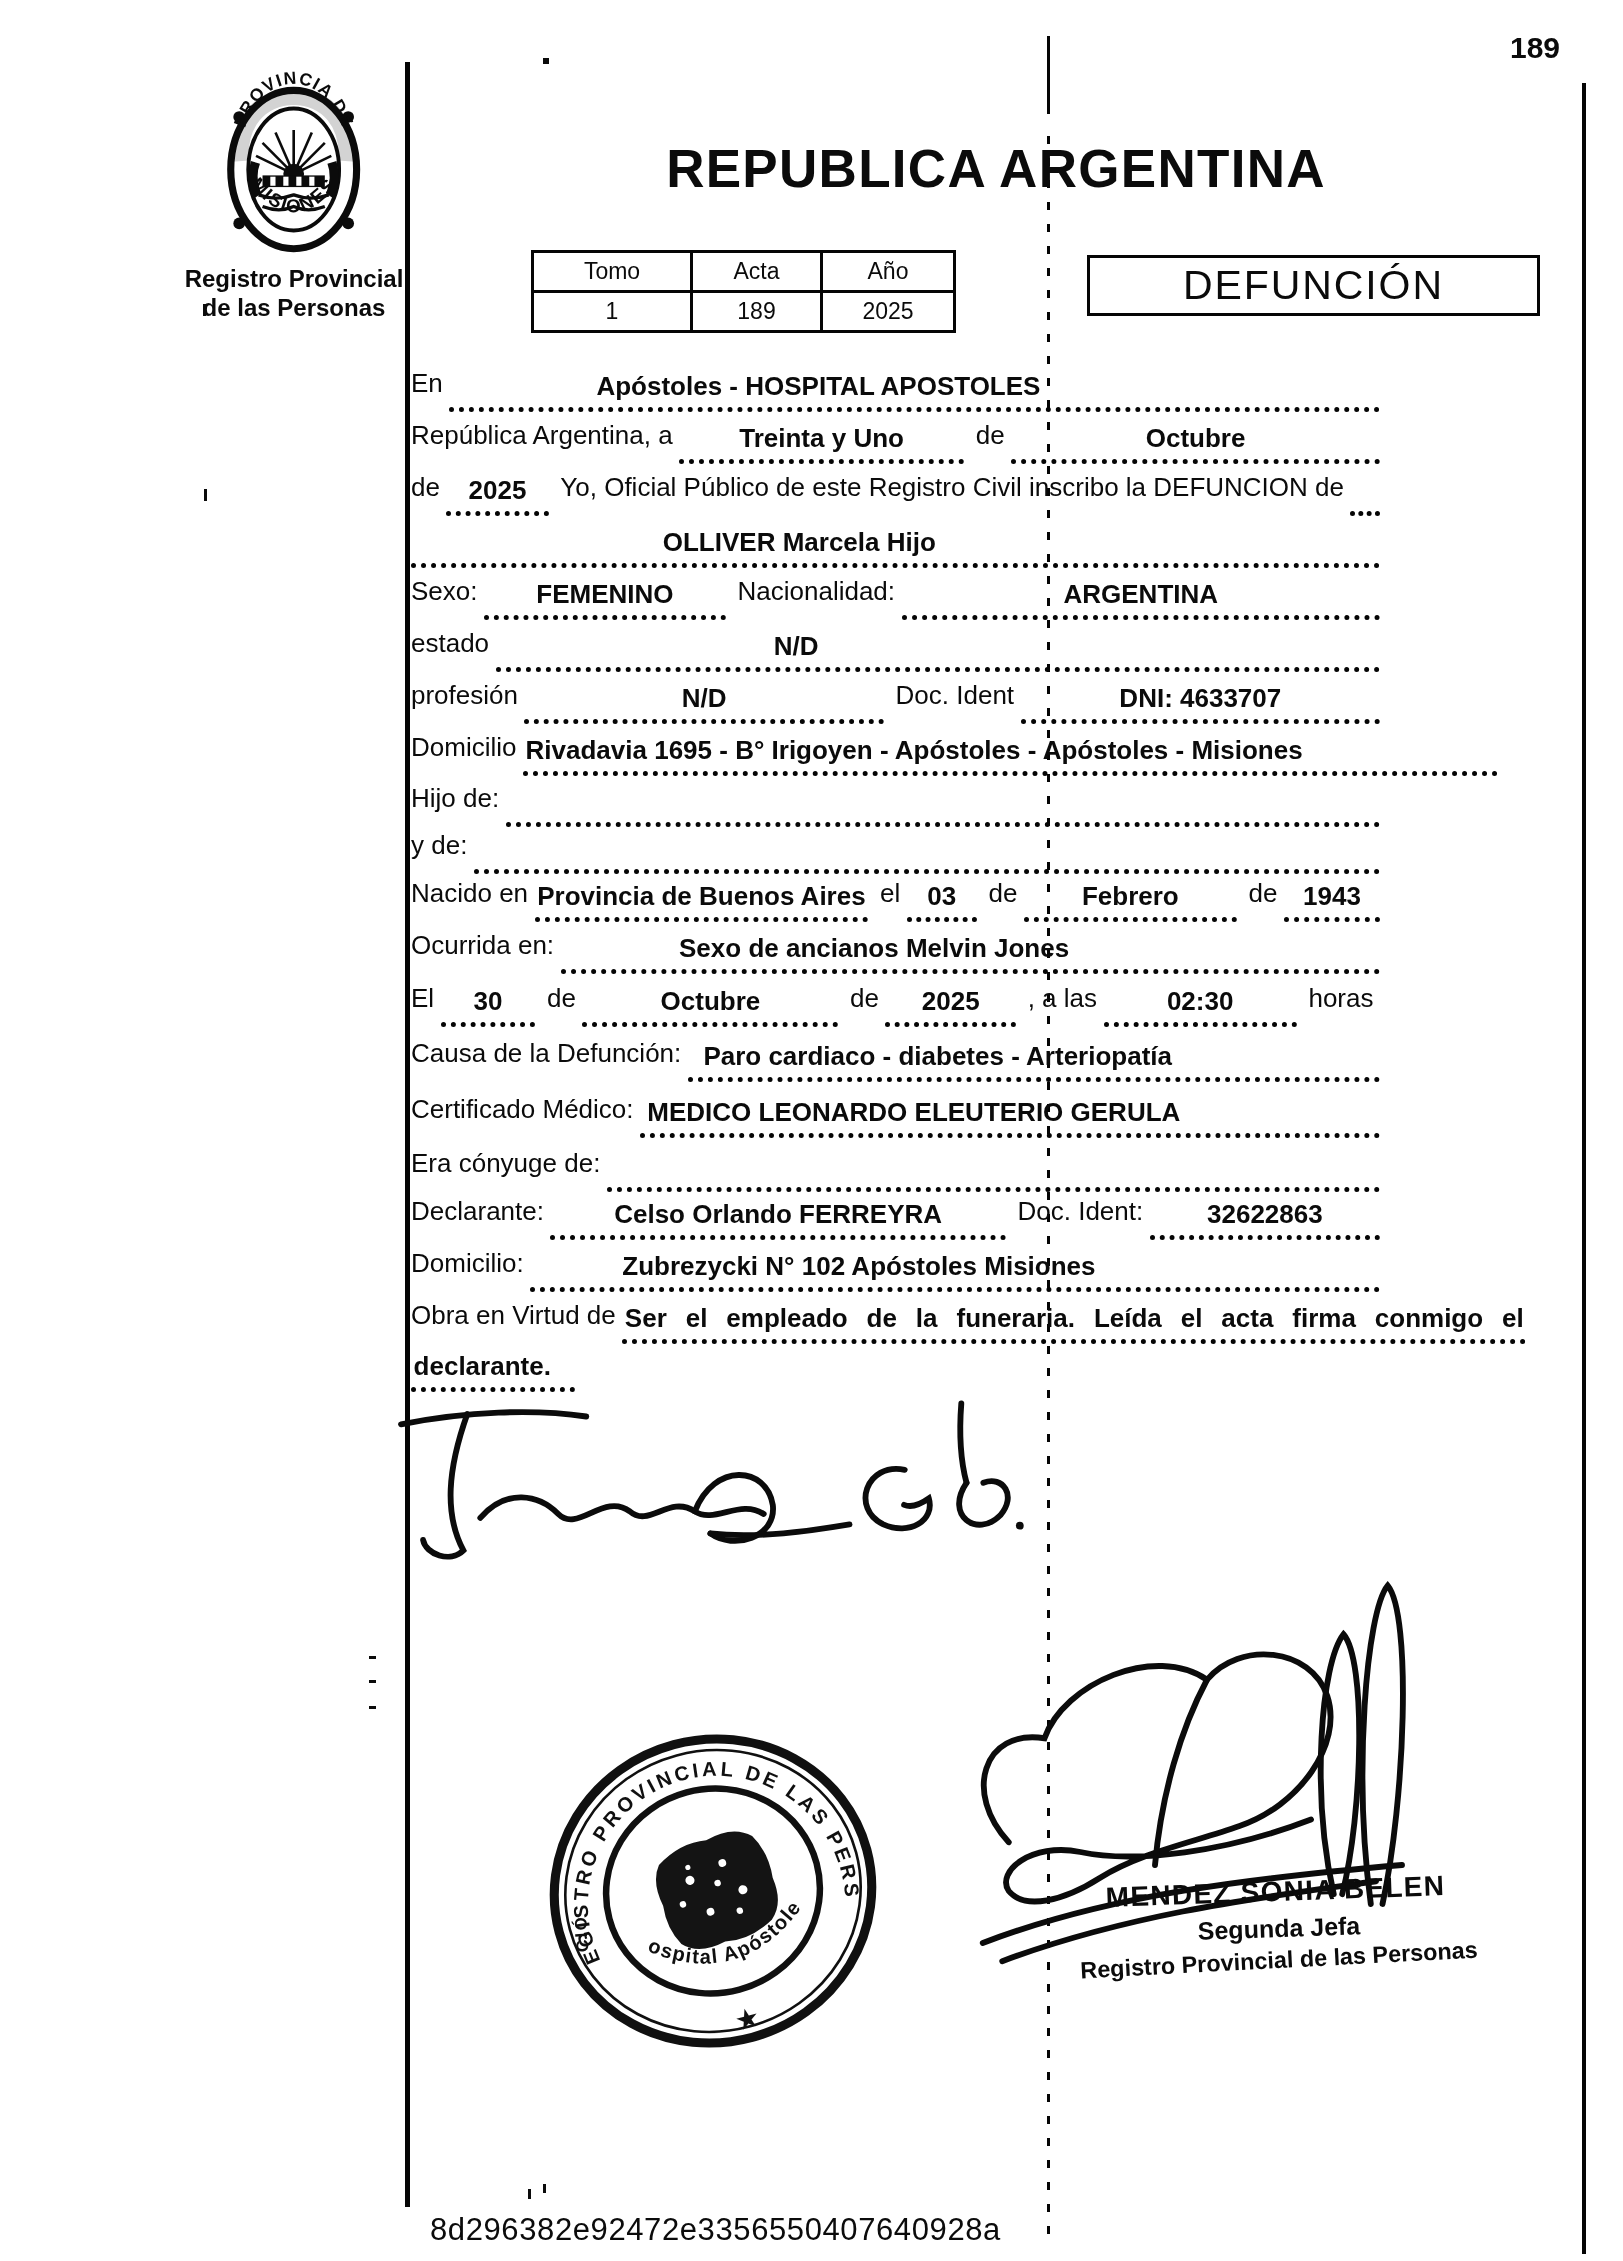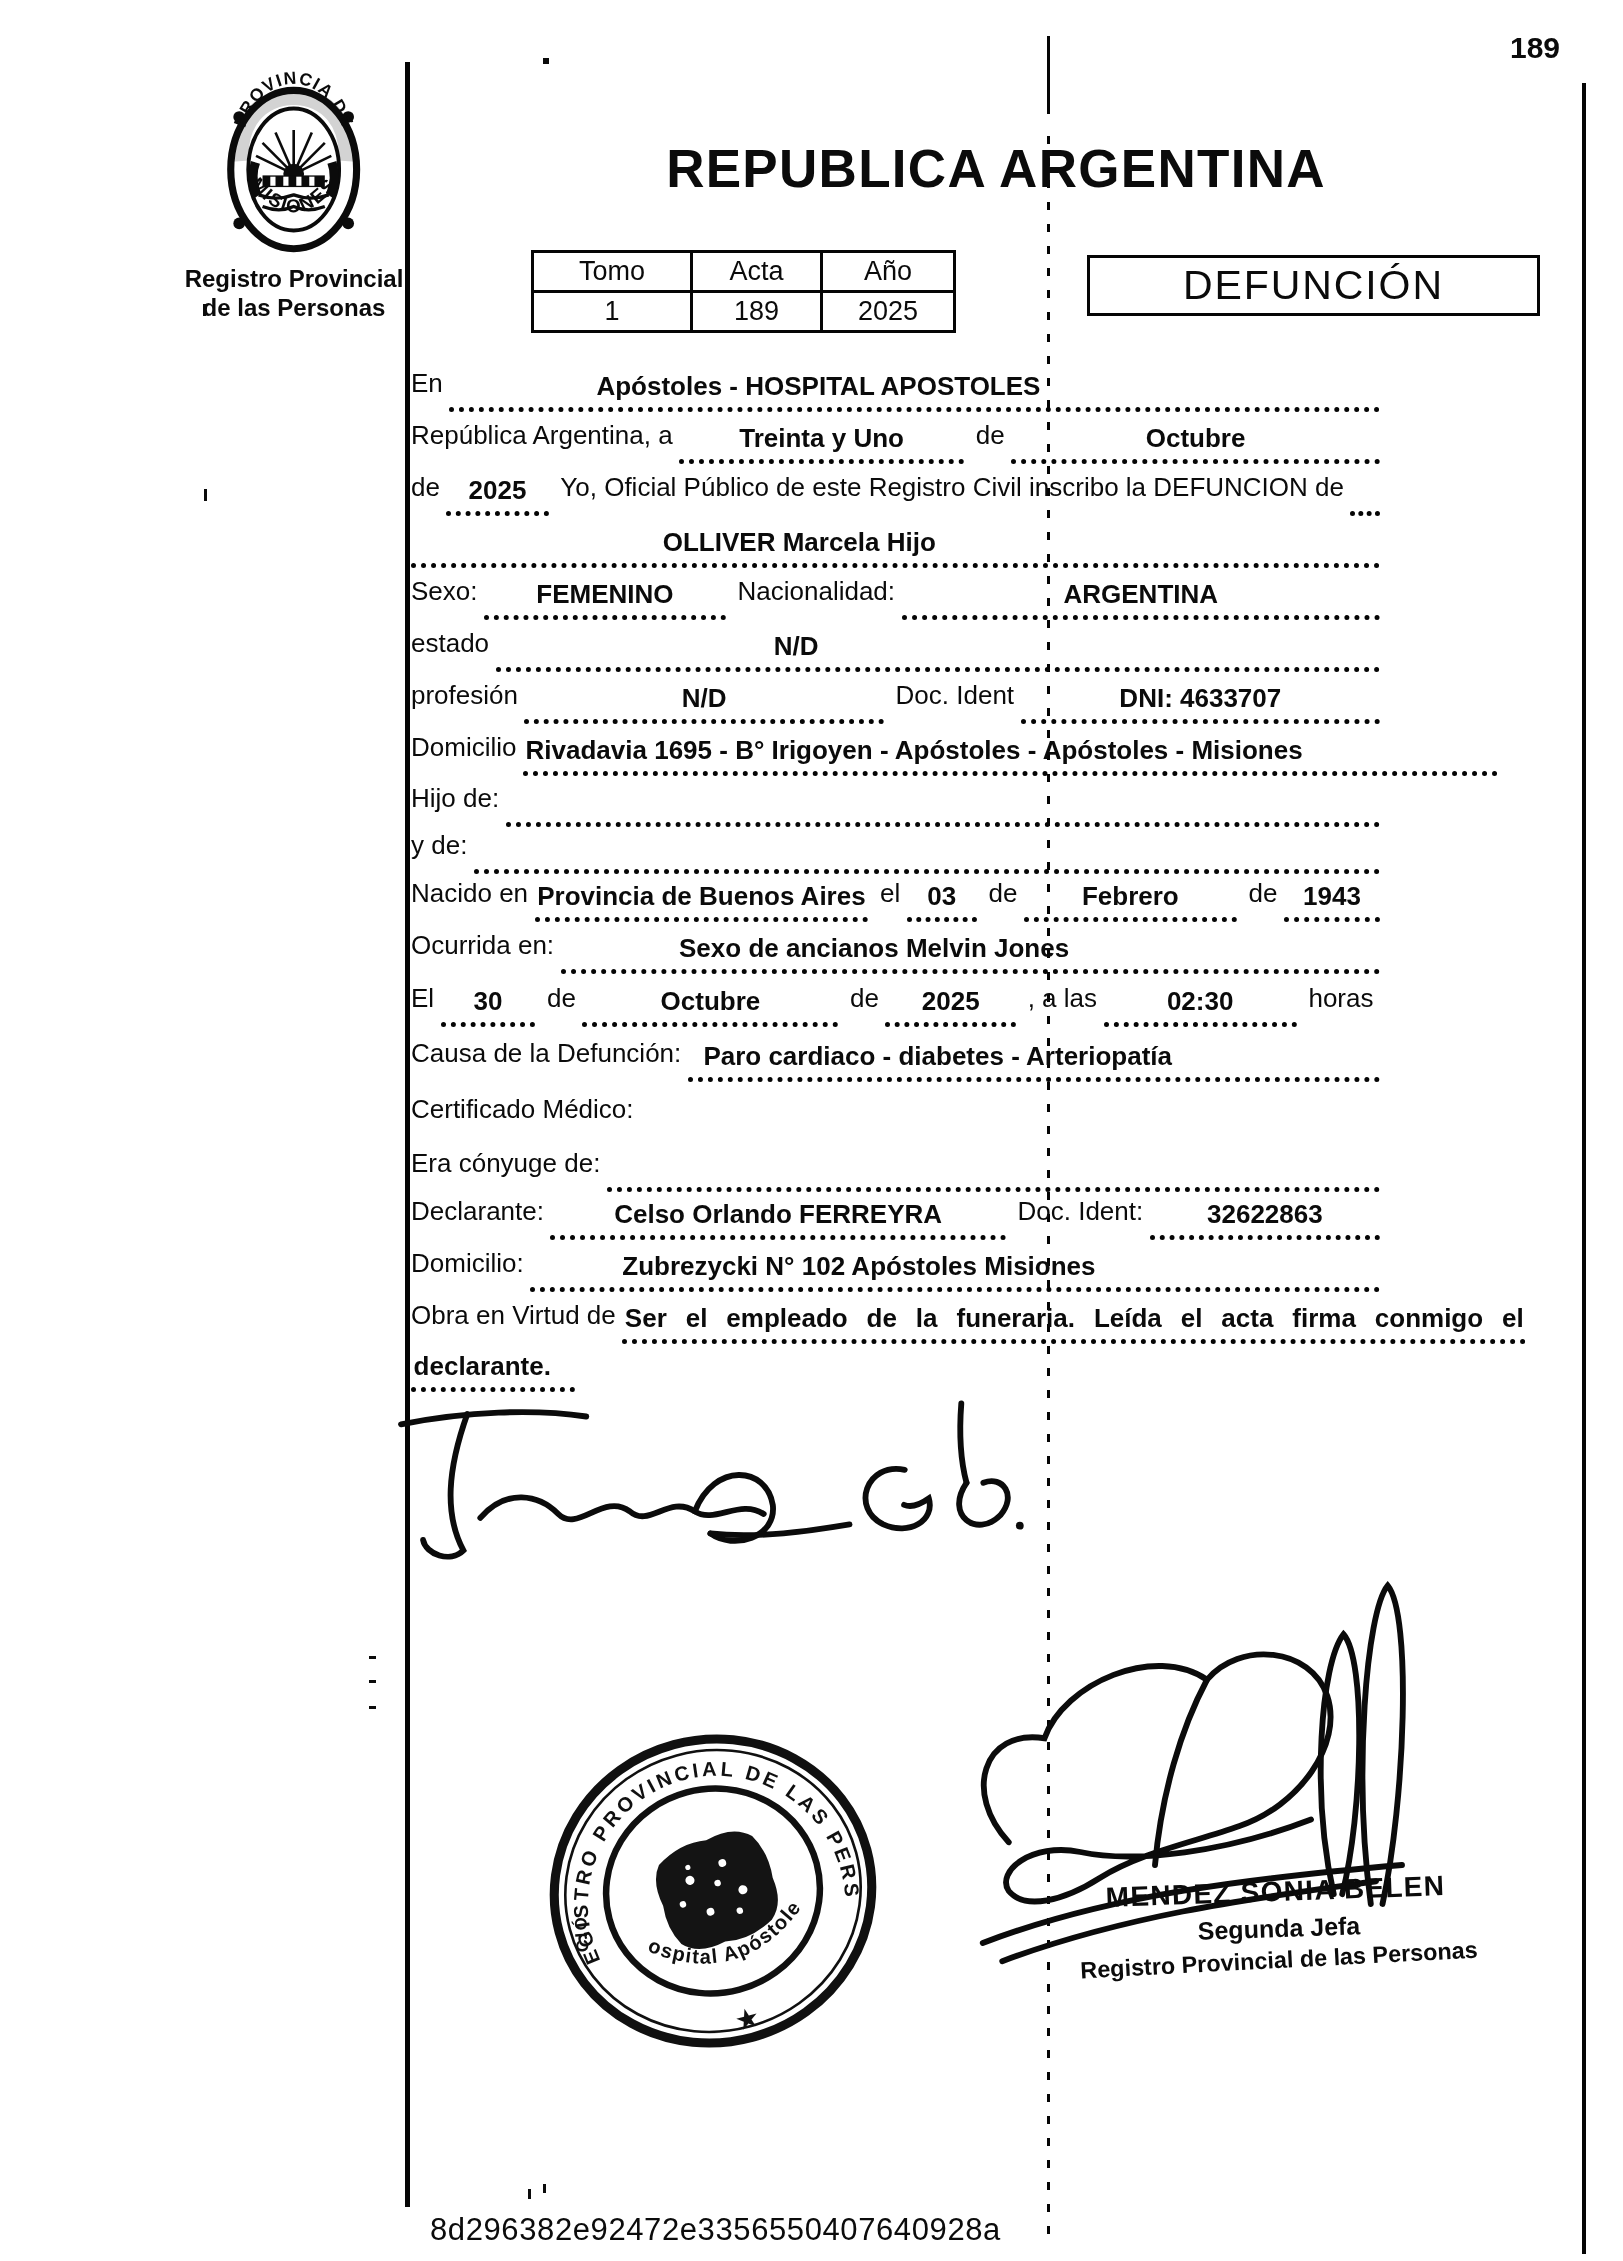--- a/index.html
+++ b/index.html
@@ -10,21 +10,21 @@
   .vdash{position:absolute;width:3.2px;
          background:repeating-linear-gradient(180deg,#050505 0 7.8px,transparent 7.8px 22px);}
   
   .title{position:absolute;left:367px;top:138px;width:1170px;text-align:center;
          font-size:53px;font-weight:700;letter-spacing:1.3px;}
   .pagenum{position:absolute;left:1466px;top:31px;font-size:30px;font-weight:600;}
   .orgname{position:absolute;left:133px;top:265px;width:234px;text-align:center;
            font-size:24px;font-weight:600;line-height:1.2;}
   
   .acta{position:absolute;left:487px;top:250px;border-collapse:collapse;}
-  .acta td{border:3.2px solid #050505;text-align:center;font-size:27px;
+  .acta td{border:3.2px solid #050505;text-align:center;font-size:23px;
            height:37px;padding:0;}
   .acta .c1{width:156px}.acta .c2{width:127px}.acta .c3{width:130px}
   .defbox{position:absolute;left:1043px;top:255px;width:447px;height:55px;
           border:3.2px solid #050505;display:flex;align-items:center;justify-content:center;
           font-size:41px;letter-spacing:1.9px;font-weight:500;}
   
   .row{position:absolute;left:367px;width:969px;height:43px;display:flex;
        align-items:flex-end;font-size:26px;white-space:nowrap;}
   .lb{padding:0 6.5px 13px 0;flex:0 0 auto;}
   .lb.mid{padding-left:11.7px;}
@@ -204,20 +204,21 @@
     <span class="lb mid">horas</span>
   </div>
 
   <div class="row" style="top:1039px">
     <span class="lb">Causa de la Defunción:</span>
     <span class="fv cshift">Paro cardiaco - diabetes - Arteriopatía</span>
   </div>
 
   <div class="row" style="top:1095px">
     <span class="lb">Certificado Médico:</span>
+    <span class="fv cshift">MEDICO LEONARDO ELEUTERIO GERULA</span>
   </div>
 
   <div class="row" style="top:1149px">
     <span class="lb">Era cónyuge de:</span>
     <span class="fv"></span>
   </div>
 
   <div class="row" style="top:1197px">
     <span class="lb">Declarante:</span>
     <span class="fv" style="flex:2 1 0">Celso Orlando FERREYRA</span>

